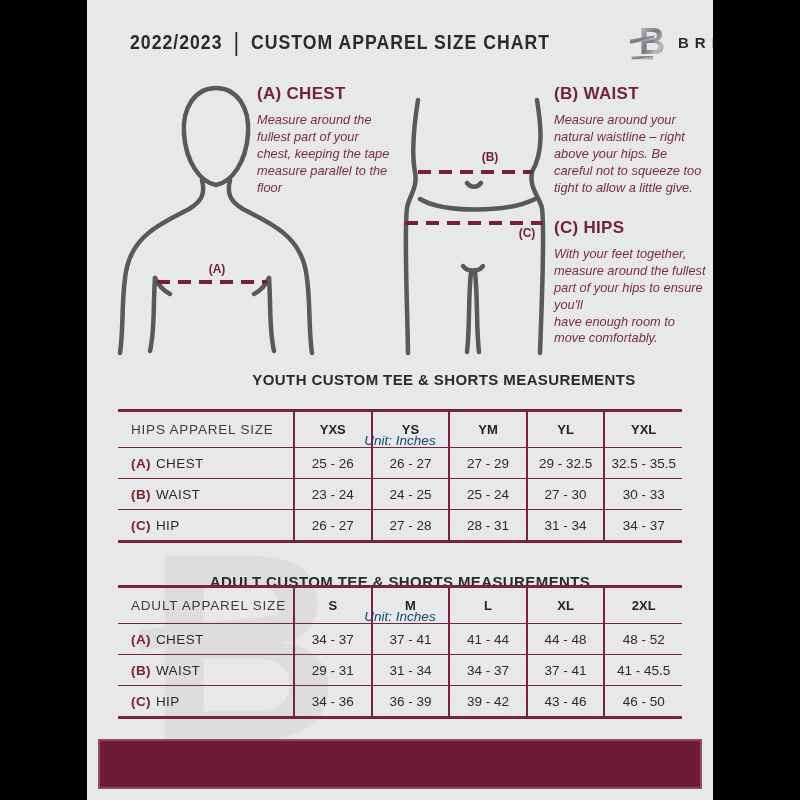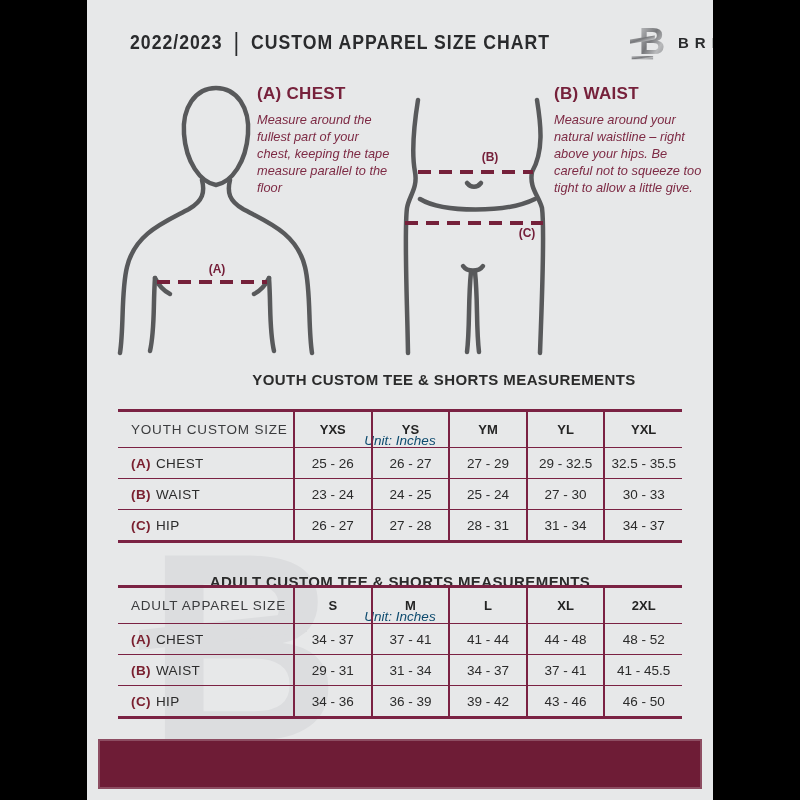--- a/index.html
+++ b/index.html
@@ -142,35 +142,40 @@
   <span class="fig-label" style="left:422px;top:226px;">(C)</span>
 
   <div class="instr" style="left:170px;top:84px;width:136px;">
     <h3>(A) CHEST</h3>
     <p>Measure around the fullest part of your chest, keeping the tape measure parallel to the floor</p>
   </div>
   <div class="instr" style="left:467px;top:84px;width:150px;">
     <h3>(B) WAIST</h3>
     <p>Measure around your natural waistline – right above your hips. Be careful not to squeeze too tight to allow a little give.</p>
   </div>
+  <div class="instr" style="left:467px;top:218px;width:153px;">
+    <h3>(C) HIPS</h3>
+    <p>With your feet together, measure around the fullest part of your hips to ensure you'll
+have enough room to move comfortably.</p>
+  </div>
 
   <div class="tbl-title" style="top:371px;margin-left:44px;">YOUTH CUSTOM TEE &amp; SHORTS MEASUREMENTS</div>
   <div class="tbl-unit" style="top:389px;">Unit: Inches</div>
   <table class="size-table" style="top:409px;">
     <colgroup>
       <col style="width:176px;">
         <col>
         <col>
         <col>
         <col>
         <col>
     </colgroup>
     <thead>
       <tr>
-        <th class="first-col">YOUTH CUSTOM SIZE</th>
+        <th class="first-col">HIPS APPAREL SIZE</th>
         <th>YXS</th>
         <th>YS</th>
         <th>YM</th>
         <th>YL</th>
         <th>YXL</th>
       </tr>
     </thead>
     <tbody>
       <tr>
         <td class="row-label"><span class="pfx">(A)</span><span>CHEST</span></td>

